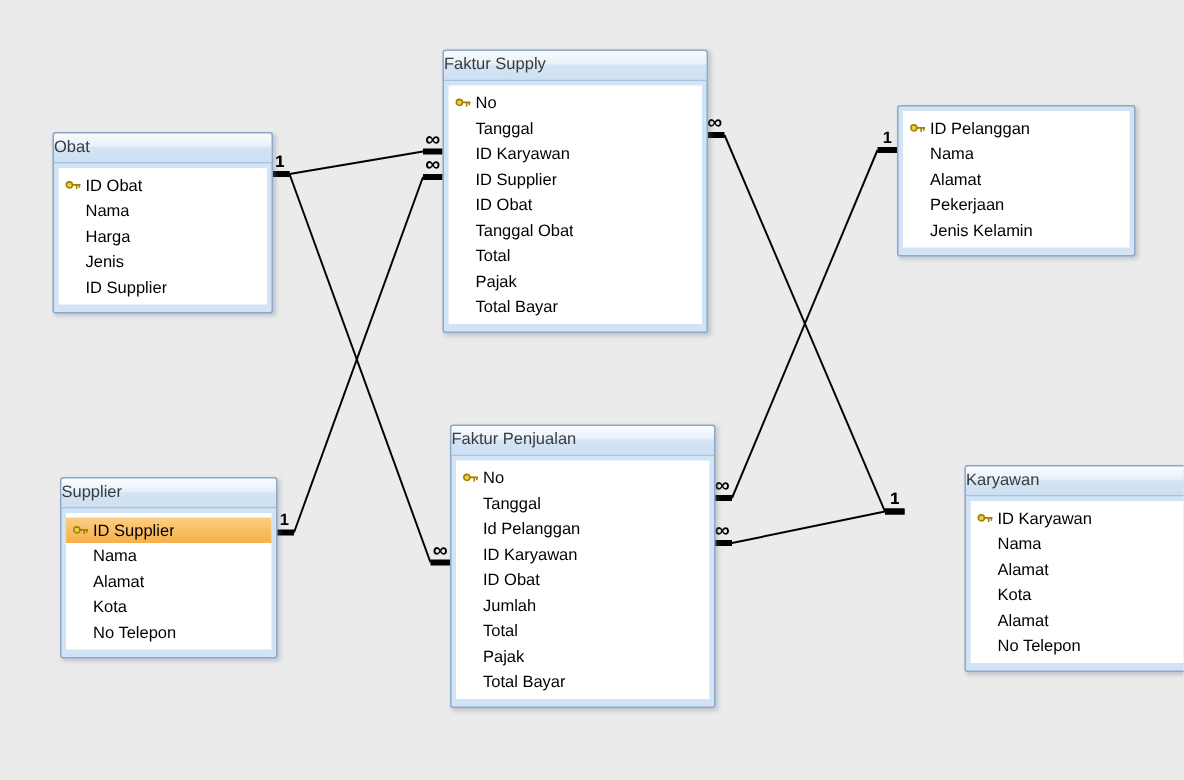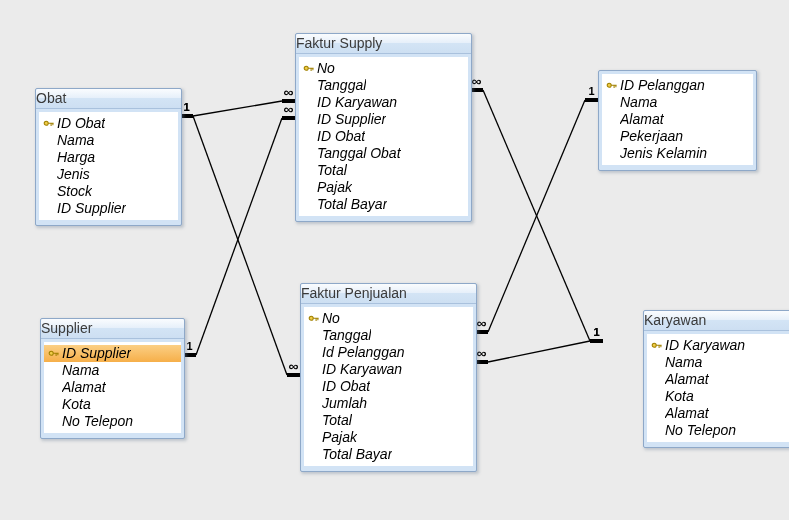--- a/index.html
+++ b/index.html
@@ -16,32 +16,31 @@
     border-radius:2px;
     background:#D2E3F5;
     box-shadow:1.5px 1.5px 3px rgba(110,125,145,0.35);
   }
   .table-title-bar{
     height:19px;line-height:19px;
     padding:0 0;
     background:linear-gradient(to bottom,#FAFCFE 0%,#E7F0FA 45%,#D3E4F5 50%,#CDDFF2 100%);
     border-bottom:1px solid #A9C1DD;
     border-radius:2px 2px 0 0;
-    font-size:14px;color:#3A3A3A;
+    font-size:11px;color:#3A3A3A;
     white-space:nowrap;overflow:hidden;
   }
   .table-body{padding:3px 3px 5px 3px;}
   .field-list{background:#FFFFFF;padding:3px 0;}
   .field-row{
-    display:flex;
+    display:flex;align-items:center;
     height:17px;
     padding:0 4px 0 2px;
-    font-size:14px;color:#000;
+    font-size:11px;color:#000;
     white-space:nowrap;
-    font-style:italic;
   }
   .field-row.selected{
     background:linear-gradient(to bottom,#FBCF85 0%,#F6AF49 100%);
   }
   .key-cell{width:16px;min-width:16px;display:inline-flex;justify-content:center;align-items:center;}
   .field-name{overflow:hidden;text-overflow:ellipsis;}
 </style>
 </head>
 <body>
 
@@ -115,24 +114,20 @@
             <div class="field-row">
     <span class="key-cell"></span>
     <span class="field-name">Harga</span>
   </div>
             <div class="field-row">
     <span class="key-cell"></span>
     <span class="field-name">Jenis</span>
   </div>
             <div class="field-row">
     <span class="key-cell"></span>
-    <span class="field-name">Stock</span>
-  </div>
-            <div class="field-row">
-    <span class="key-cell"></span>
     <span class="field-name">ID Supplier</span>
   </div>
           </div>
     </div>
   </div>
       <div class="table-window" style="left: 295px; top: 33px; width: 175px;">
     <div class="table-title-bar">
       <span class="table-title">Faktur Supply</span>
     </div>
     <div class="table-body">

